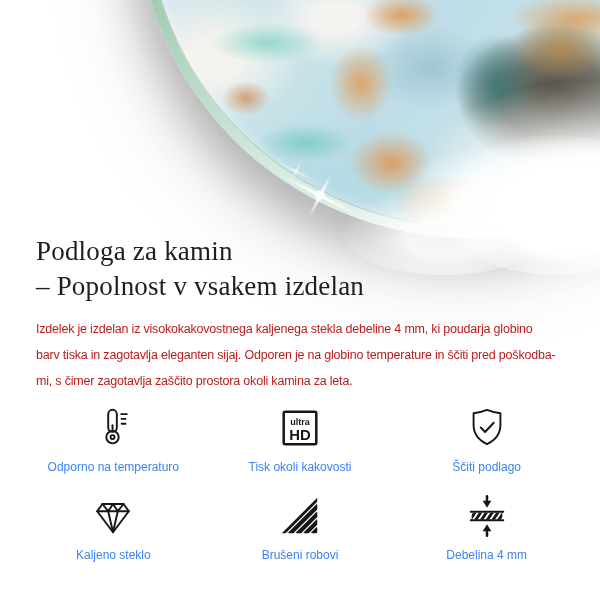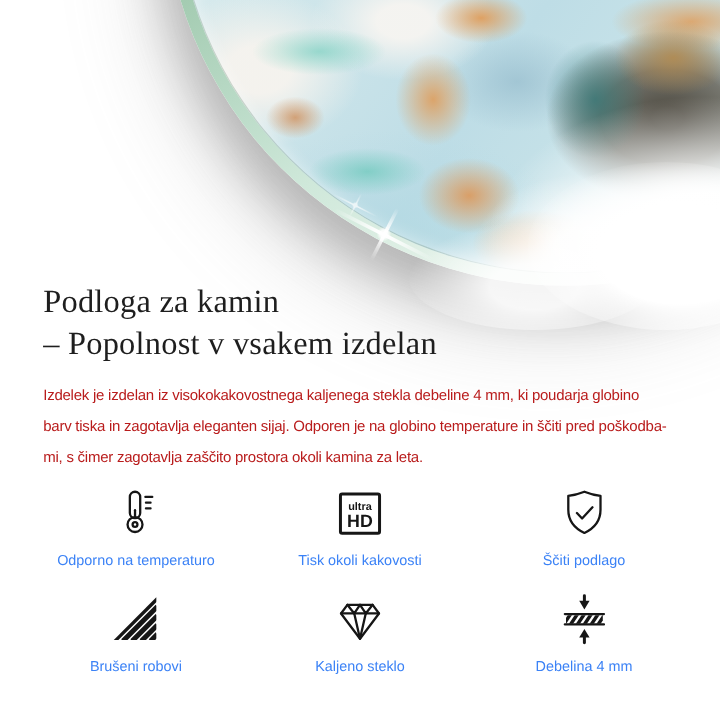--- a/index.html
+++ b/index.html
@@ -182,47 +182,47 @@
         <path d="M24 5c5.5 2.2 10 3.2 14 3.6v12c0 9.3-5.6 16.2-14 20.2-8.4-4-14-10.9-14-20.2v-12C14 8.2 18.5 7.2 24 5z"></path>
         <path d="M17.5 23.5l4.5 4.7 9-9.7"></path>
       </svg>
     </span>
     <span class="flabel">Ščiti podlago</span>
   </div>
 
   <div class="feature">
     <span class="ficon">
       <svg class="ico" width="46" height="46" viewBox="0 0 48 48">
+        <path d="M24 41L7.5 19 13 11.5h22L40.5 19 24 41z"></path>
+        <path d="M7.5 19h33"></path>
+        <path d="M13 11.5L19 19l5-7.5L29 19l6-7.5"></path>
+        <path d="M19 19l5 22 5-22"></path>
+      </svg>
+    </span>
+    <span class="flabel">Kaljeno steklo</span>
+  </div>
+
+  <div class="feature">
+    <span class="ficon">
+      <svg class="ico" width="46" height="46" viewBox="0 0 48 48">
         <defs>
           <clipPath id="tri-clip">
               <path d="M5 42L42 42 42 5z"></path>
             </clipPath>
         </defs>
         <g clip-path="url(#tri-clip)" stroke-width="4.4" stroke-linecap="butt">
           <line x1="5" y1="43" x2="43" y2="5"></line>
           <line x1="13" y1="43" x2="43" y2="13"></line>
           <line x1="21" y1="43" x2="43" y2="21"></line>
           <line x1="29" y1="43" x2="43" y2="29"></line>
           <line x1="37" y1="43" x2="43" y2="37"></line>
         </g>
       </svg>
     </span>
     <span class="flabel">Brušeni robovi</span>
-  </div>
-
-  <div class="feature">
-    <span class="ficon">
-      <svg class="ico" width="46" height="46" viewBox="0 0 48 48">
-        <path d="M24 41L7.5 19 13 11.5h22L40.5 19 24 41z"></path>
-        <path d="M7.5 19h33"></path>
-        <path d="M13 11.5L19 19l5-7.5L29 19l6-7.5"></path>
-        <path d="M19 19l5 22 5-22"></path>
-      </svg>
-    </span>
-    <span class="flabel">Kaljeno steklo</span>
   </div>
 
   <div class="feature">
     <span class="ficon">
       <svg class="ico" width="46" height="46" viewBox="0 0 48 48">
         <defs>
           <clipPath id="bar-clip">
               <rect x="8" y="20.5" width="32" height="7.5"></rect>
             </clipPath>
         </defs>

